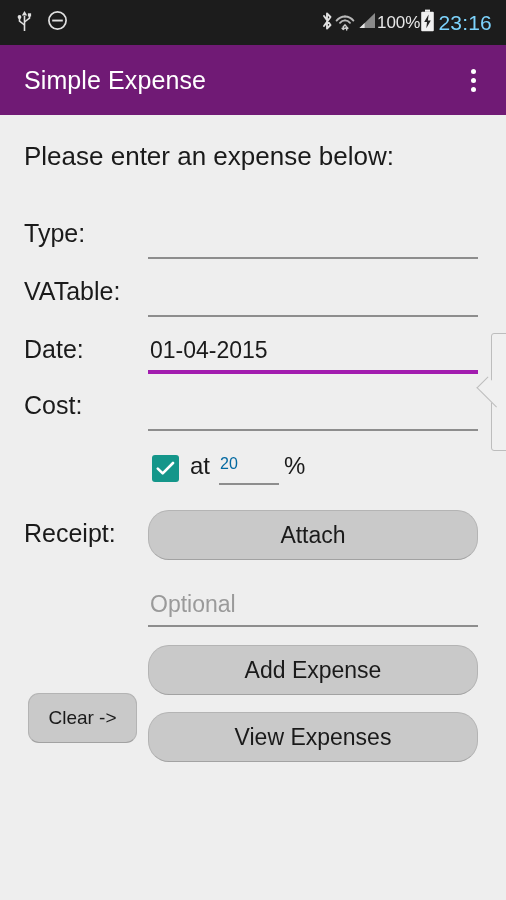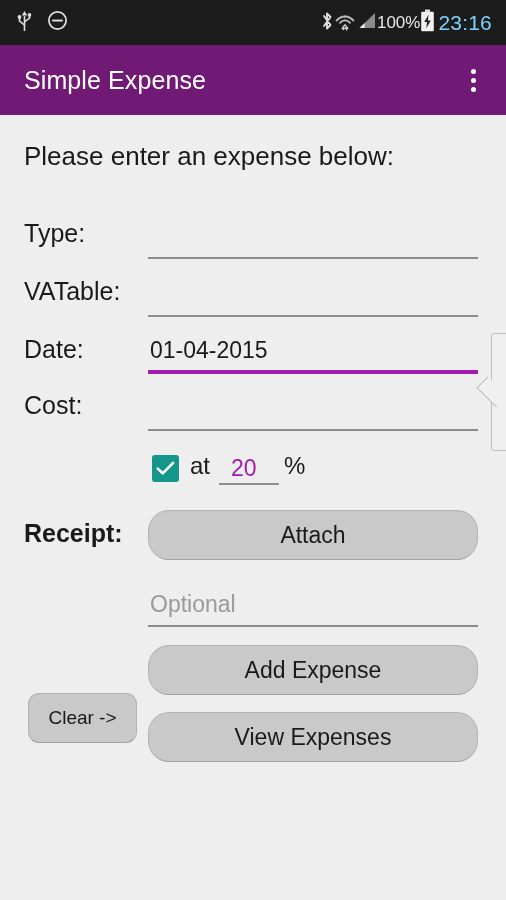--- a/index.html
+++ b/index.html
@@ -159,24 +159,23 @@
   }
   .vat-input {
     position: absolute;
     left: 219px; top: 455px;
     width: 60px;
     height: 30px;
     border-bottom: 2px solid #8d8d8d;
     box-sizing: border-box;
   }
   .vat-input-text {
-    font-size: 23px;
-    color: #a21caf;
+    font-size: 16px;
+    color: #0369a1;
     padding-left: 1px;
-    margin-left: 11px;
   }
   .vat-pct {
     position: absolute;
     left: 284px; top: 452px;
     font-size: 24px;
     color: #1a1a1a;
   }
 
   
   .btn {
@@ -333,21 +332,21 @@
       <svg width="19" height="15" viewBox="0 0 19 15">
         <path d="M1.8 7.6 L6.7 12.4 L17 2" fill="none" stroke="#ffffff" stroke-width="2.6" stroke-linecap="round" stroke-linejoin="round"></path>
       </svg>
     </div>
     <div class="vat-at" style="top:337px;">at</div>
     <div class="vat-input" style="top:340px;">
       <span class="vat-input-text">20</span>
     </div>
     <div class="vat-pct" style="top:337px;">%</div>
 
-    <div class="row-label" style="left:24px; top:404px;font-weight:bold;">Receipt:</div>
+    <div class="row-label" style="left:24px; top:404px;">Receipt:</div>
     <div class="btn btn-wide" style="top:395px;">
       <span>Attach</span>
     </div>
 
     <div class="btn btn-clear">
       <span>Clear -&gt;</span>
     </div>
     <div class="field" style="top:468px;">
       <span class="field-text placeholder">Optional</span>
     </div>

